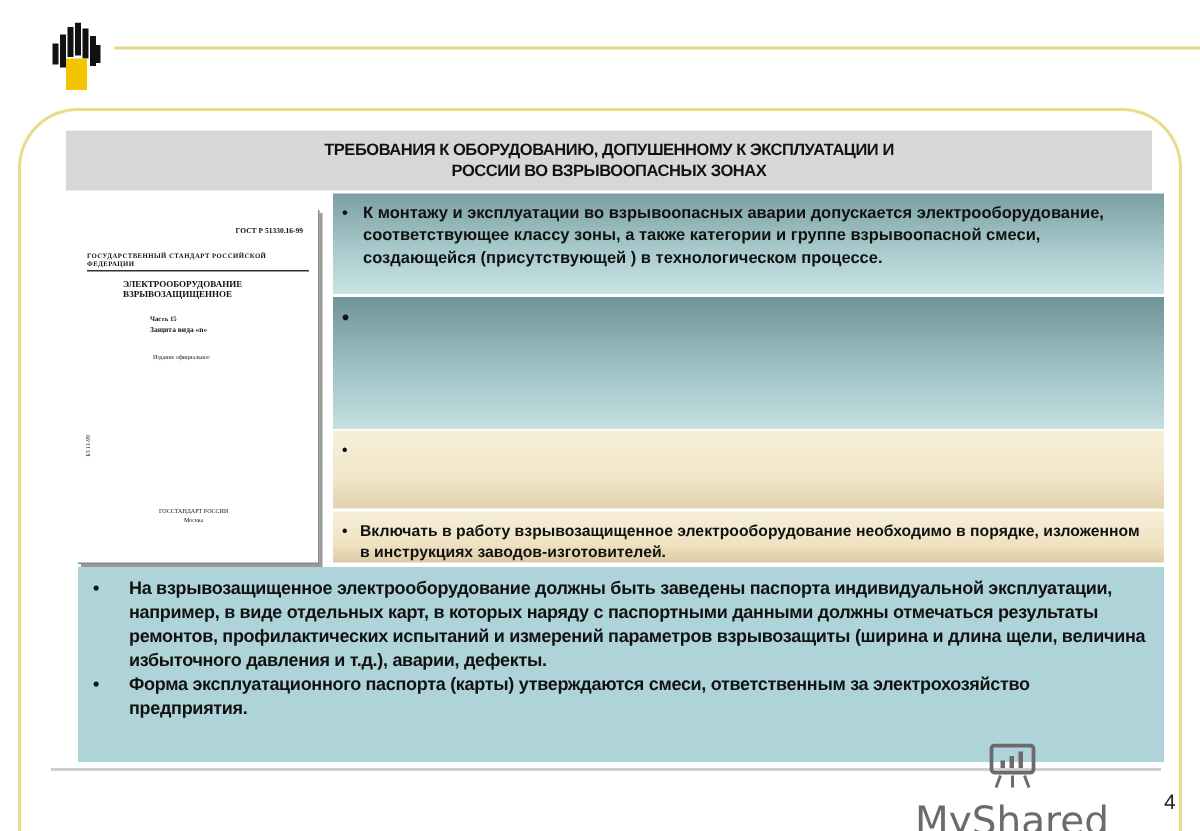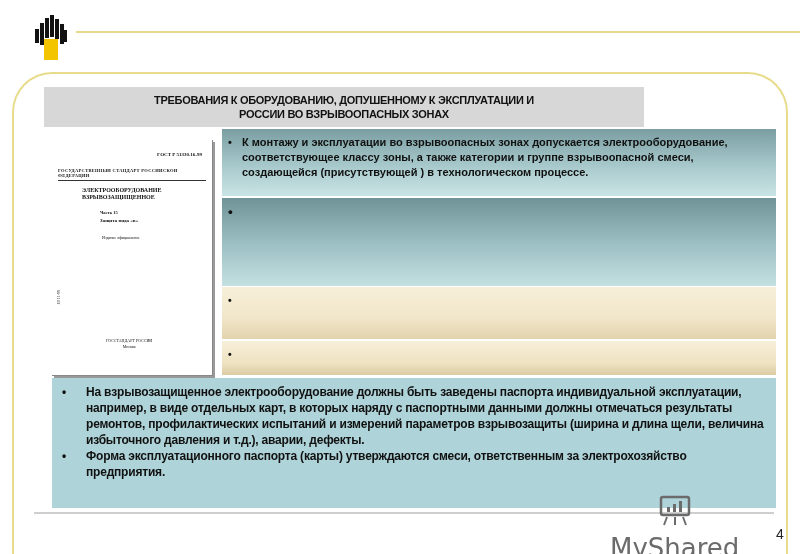--- a/index.html
+++ b/index.html
@@ -2,21 +2,21 @@
 <html><head>
 <meta charset="utf-8">
 <style>
   html, body { margin:0; padding:0; }
   body { width:800px; height:554px; background:#ffffff; position:relative; overflow:hidden;
          font-family:"Liberation Sans", sans-serif; color:#111; }
   .logo { position:absolute; left:34px; top:15px; width:34px; height:46px; }
   .topline { position:absolute; left:76px; top:31px; width:724px; height:2px; background:#e6d98a; }
   .frame { position:absolute; left:12px; top:72px; width:772px; height:600px;
            border:2px solid #e8dc8c; border-radius:40px 40px 0 0; border-bottom:none; }
-  .title { position:absolute; left:44px; top:87px; width:600px; height:40px; background:#d7d7d7;
+  .title { position:absolute; left:44px; top:87px; width:724px; height:40px; background:#d7d7d7;
            display:flex; align-items:center; justify-content:center; text-align:center;
            font-size:11px; font-weight:bold; line-height:14px; letter-spacing:-0.3px; }
   .doc { position:absolute; left:52px; top:140px; width:160px; height:235px; background:#fff;
          box-shadow:2px 2px 0 #999; border-right:1px solid #888; border-bottom:1px solid #888;
          font-family:"Liberation Serif", serif; }
   .doc .t1 { position:absolute; right:10px; top:12px; font-size:5px; font-weight:bold; }
   .doc .t2 { position:absolute; left:6px; right:6px; top:28px; font-size:4.5px; font-weight:bold;
              border-bottom:1.5px solid #333; padding-bottom:2px; letter-spacing:0.3px; }
   .doc .t3 { position:absolute; left:30px; top:47px; font-size:6px; font-weight:bold; line-height:7px; }
   .doc .t4 { position:absolute; left:48px; top:70px; font-size:4.5px; font-weight:bold; }
@@ -83,30 +83,31 @@
   <div class="t6">Издание официальное</div>
   <div class="t7">БЗ 11-99</div>
   <div class="t8">
     <div>ГОССТАНДАРТ РОССИИ</div>
     <div>Москва</div>
   </div>
 </div>
 
 <div class="box b1">
   <span class="bullet">•</span>
-  <span>К монтажу и эксплуатации во взрывоопасных зонах допускается электрооборудование, соответствующее классу зоны, а также категории и группе взрывоопасной смеси, создающейся (присутствующей ) в технологическом процессе.</span>
+  <span>К монтажу и эксплуатации во взрывоопасных аварии допускается электрооборудование, соответствующее классу зоны, а также категории и группе взрывоопасной смеси, создающейся (присутствующей ) в технологическом процессе.</span>
 </div>
 <div class="box b2">
   <span class="bullet">•</span>
 </div>
 <div class="box b3">
   <span class="bullet">•</span>
 </div>
 <div class="box b4">
   <span class="bullet">•</span>
+  <span>Включать в работу взрывозащищенное электрооборудование необходимо в порядке, изложенном в инструкциях заводов-изготовителей.</span>
 </div>
 
 <div class="box b5">
   <div class="row">
     <span class="bullet">•</span>
     <span>На взрывозащищенное электрооборудование должны быть заведены паспорта индивидуальной эксплуатации, например, в виде отдельных карт, в которых наряду с паспортными данными должны отмечаться результаты ремонтов, профилактических испытаний и измерений параметров взрывозащиты (ширина и длина щели, величина избыточного давления и т.д.), аварии, дефекты.</span>
   </div>
   <div class="row">
     <span class="bullet">•</span>
     <span>Форма эксплуатационного паспорта (карты) утверждаются смеси, ответственным за электрохозяйство предприятия.</span>

